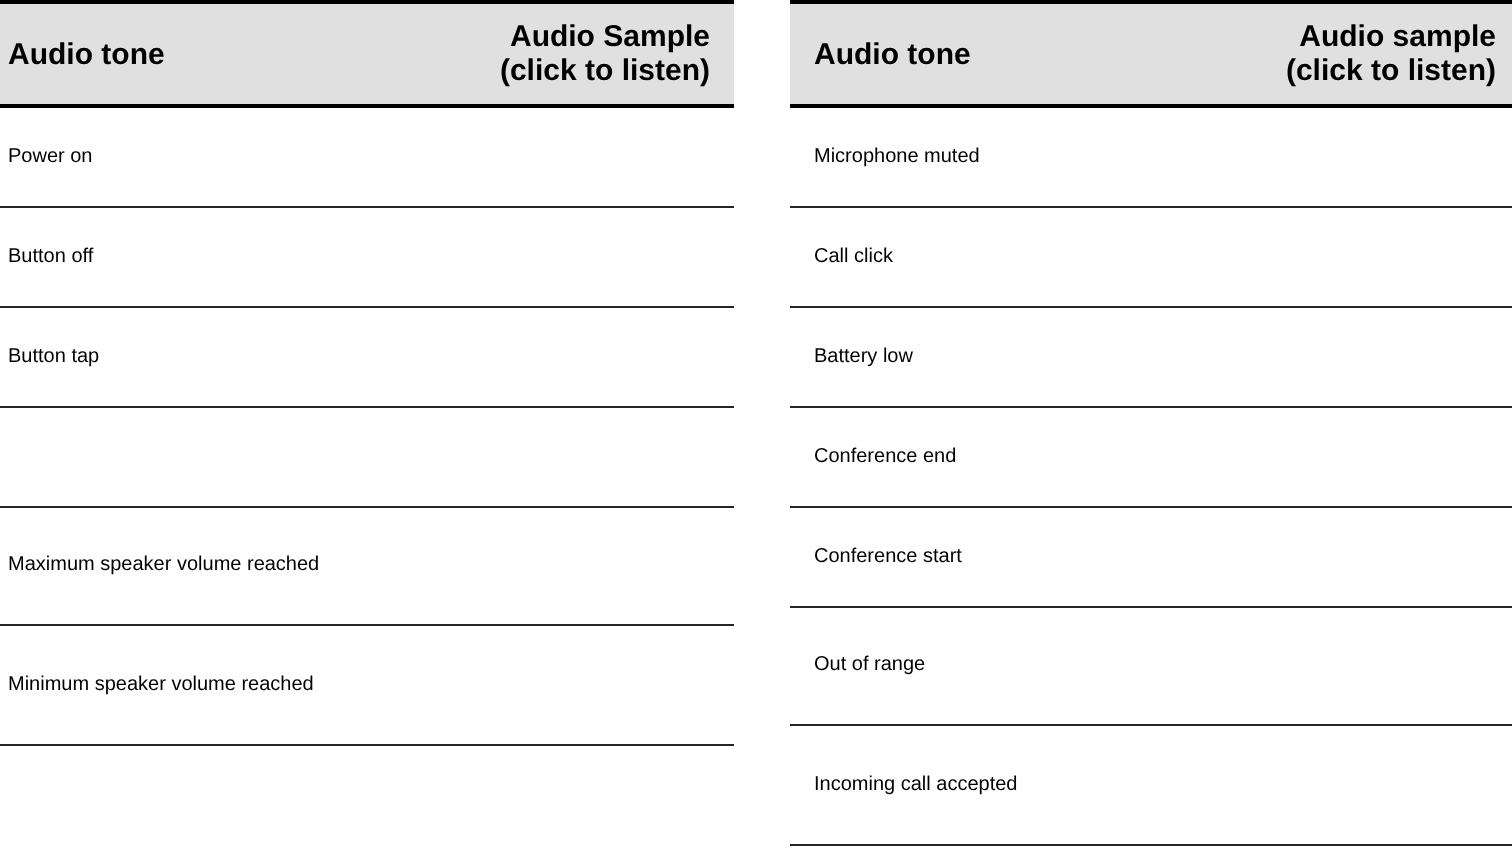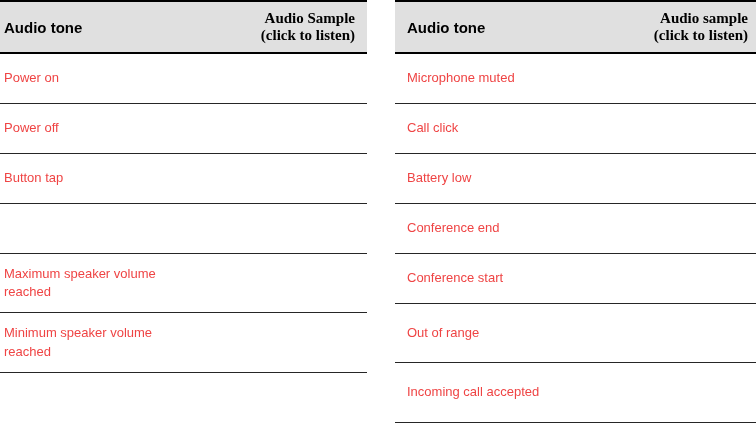--- a/index.html
+++ b/index.html
@@ -40,40 +40,39 @@
     font-weight: bold;
     color: #000000;
   }
   .th-sample {
     box-sizing: border-box;
     font-size: 15px;
     font-weight: bold;
     color: #000000;
     text-align: right;
     line-height: 1.15;
-    font-family: Liberation Serif, serif;
   }
   .table-left  .th-sample { width: 177px; padding-right: 12px; }
   .table-right .th-sample { width: 131px; padding-right: 8px;  }
   .th-sample span { display: block; }
 
   .row {
     display: flex;
     align-items: center;
     height: 50px;
     box-sizing: border-box;
     border-bottom: 1px solid #262626;
   }
   .row.tall     { height: 59px; }
   .row.tall-end { height: 60px; }
 
   .cell-tone {
     flex: 1;
-    font-size: 13px;
-    color: #ef4444;
+    font-size: 10px;
+    color: #000000;
     line-height: 1.4;
   }
   .table-left  .th-tone, .table-left  .cell-tone { padding-left: 4px;  padding-right: 4px; }
   .table-right .th-tone, .table-right .cell-tone { padding-left: 12px; padding-right: 4px; }
 
   .cell-sample { align-self: stretch; }
   .table-left  .cell-sample { width: 177px; }
   .table-right .cell-sample { width: 131px; }
 </style>
 </head>
@@ -88,21 +87,21 @@
         <span>Audio Sample</span>
         <span>(click to listen)</span>
       </div>
     </header>
 
     <div class="row">
       <div class="cell-tone">Power on</div>
       <div class="cell-sample"></div>
     </div>
     <div class="row">
-      <div class="cell-tone">Power off</div>
+      <div class="cell-tone">Button off</div>
       <div class="cell-sample"></div>
     </div>
     <div class="row">
       <div class="cell-tone">Button tap</div>
       <div class="cell-sample"></div>
     </div>
     <div class="row">
       <div class="cell-sample"></div>
     </div>
     <div class="row tall">

